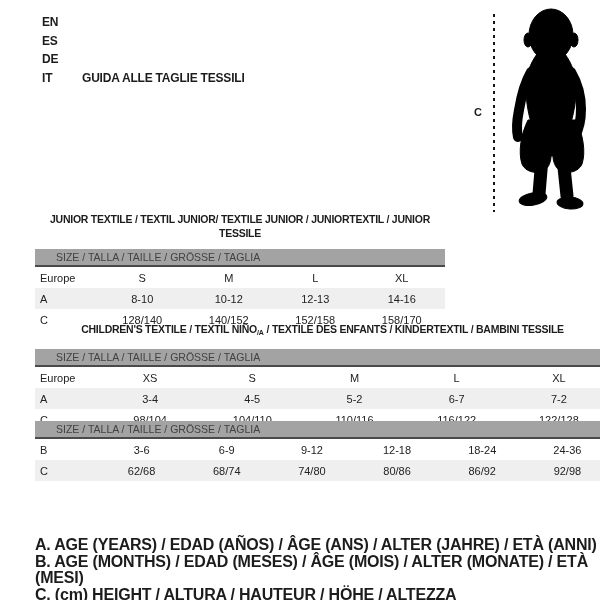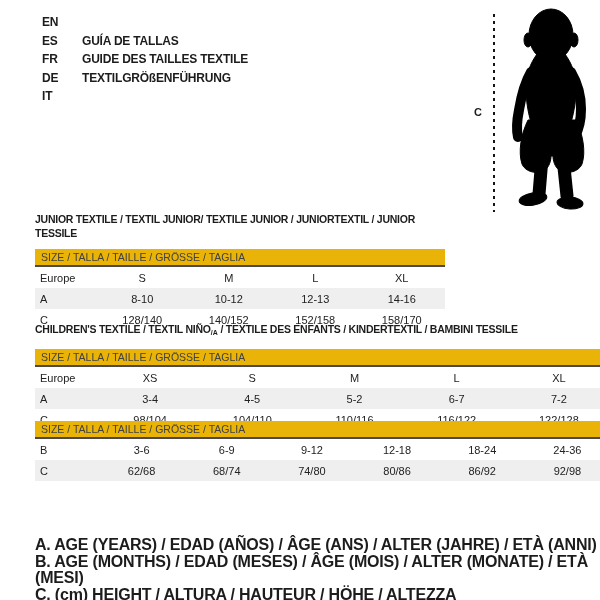--- a/index.html
+++ b/index.html
@@ -17,24 +17,24 @@
   .c-label{position:absolute;top:102px;left:8px;font-weight:bold;font-size:11px;}
   .dotline{position:absolute;top:10px;left:27px;width:2px;height:198px;
            background:repeating-linear-gradient(to bottom,#141414 0 3px,transparent 3px 7px);}
   .baby-svg{position:absolute;top:4px;left:40px;}
 
   
   .tbl{position:absolute;left:15px;}
   .t1{top:212px;width:410px;}
   .t2{top:322px;width:575px;}
   .t3{top:421px;width:575px;}
-  .tbl-title{font-size:10.5px;font-weight:bold;letter-spacing:-0.25px;line-height:14px;margin:0 0 9px 0;}
+  .tbl-title{font-size:10.5px;font-weight:bold;letter-spacing:-0.25px;line-height:14px;margin:0 0 9px 0;text-align:center;}
   .tbl-title .subsz{font-size:7px;vertical-align:-2px;letter-spacing:0;}
-  .size-bar{background:#eab308;color:#414141;font-size:10.5px;height:16px;line-height:16px;
-            padding-left:6px;border-bottom:2px solid #4a4a4a;}
+  .size-bar{background:#a3a3a3;color:#414141;font-size:10.5px;height:16px;line-height:16px;
+            padding-left:21px;border-bottom:2px solid #4a4a4a;}
   table{width:100%;border-collapse:collapse;table-layout:fixed;font-size:11px;color:#222;}
   td{text-align:center;height:21px;padding:0;white-space:nowrap;}
   td.lbl{text-align:left;padding-left:5px;}
   col.labelcol{width:64px;}
   tr.stripe{background:#efefef;}
 
   
   .legend{position:absolute;top:537px;left:15px;font-size:16px;font-weight:bold;
           letter-spacing:-0.2px;line-height:16.5px;}
 </style>
@@ -42,32 +42,27 @@
 <body>
 
 <div class="page">
 
   <div class="langs">
     <div class="lang-row">
       <span class="lang-code">EN</span>
     </div>
     <div class="lang-row">
       <span class="lang-code">ES</span>
-      <span>GUÍA DE TALLAS</span>
-    </div>
-    <div class="lang-row">
-      <span class="lang-code">FR</span>
-      <span>GUIDE DES TAILLES TEXTILE</span>
     </div>
     <div class="lang-row">
       <span class="lang-code">DE</span>
-      <span>TEXTILGRÖßENFÜHRUNG</span>
     </div>
     <div class="lang-row">
       <span class="lang-code">IT</span>
+      <span>GUIDA ALLE TAGLIE TESSILI</span>
     </div>
   </div>
 
   <div class="figure">
     <span class="c-label">C</span>
     <div class="dotline"></div>
     <svg class="baby-svg" width="105" height="205" viewBox="0 0 105 205" aria-hidden="true">
       <g fill="#000000" stroke="#000000">
         <ellipse cx="45" cy="27" rx="22" ry="26"></ellipse>
         <ellipse cx="22" cy="32" rx="4" ry="7"></ellipse>

